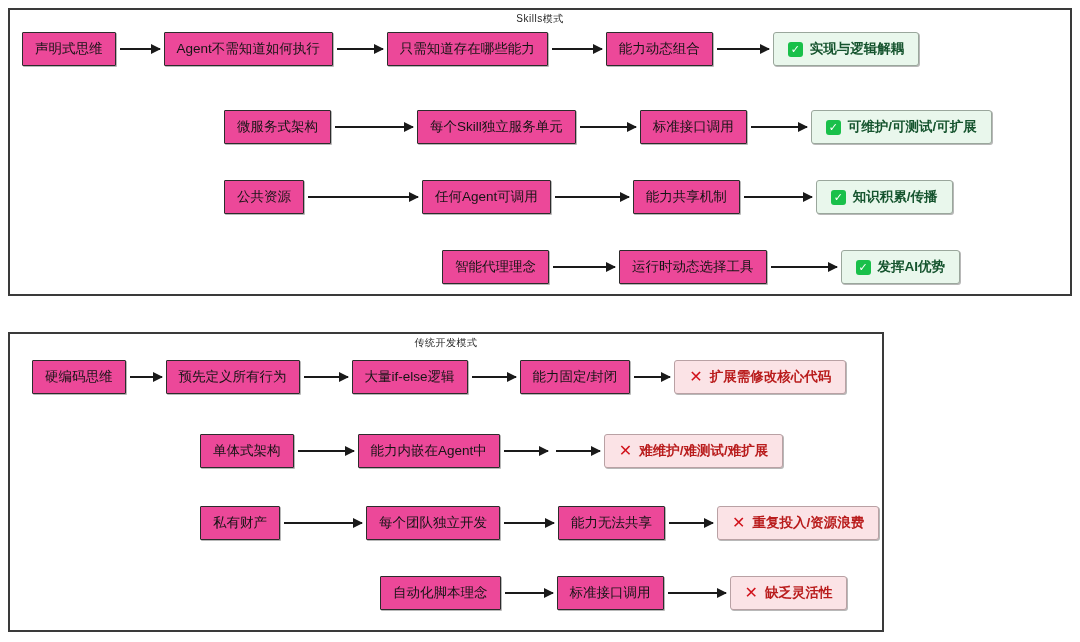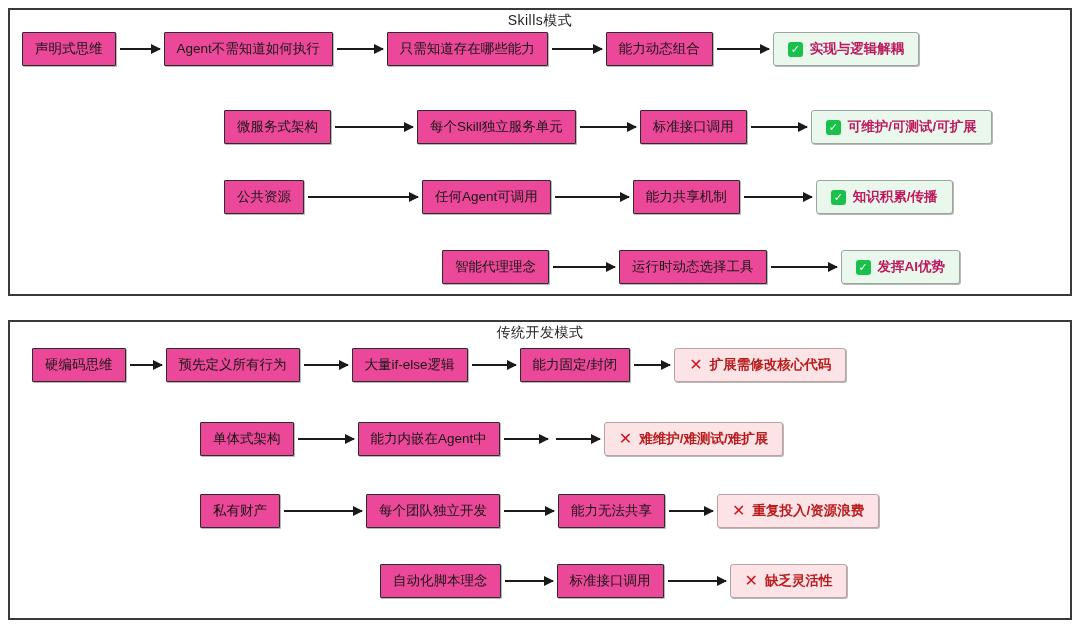--- a/index.html
+++ b/index.html
@@ -12,27 +12,27 @@
   .canvas{position:relative;width:1080px;height:642px;}
 
   
   .panel{
     position:absolute;
     border:2px solid #3a3a3a;
     background:#ffffff;
     box-sizing:border-box;
   }
   #panel-skills{left:8px;top:8px;width:1064px;height:288px;}
-  #panel-legacy{left:8px;top:320px;width:1064px;height:300px;}
+  #panel-legacy{left:8px;top:332px;width:876px;height:300px;}
 
   .panel-title{
     position:absolute;
     top:-2px;left:0;width:100%;
     text-align:center;
-    font-size:14px;
+    font-size:10px;
     color:#1f1f1f;
     letter-spacing:.5px;
     padding-top:4px;
     box-sizing:border-box;
     font-weight:400;
   }
 
   
   .row{position:absolute;display:flex;align-items:center;}
 
@@ -81,21 +81,21 @@
     color:#ffffff;
     border-radius:3px;
     font-size:11px;
     font-weight:700;
   }
   .badge.cross{
     color:#d1121b;
     font-size:16px;
     font-weight:700;
   }
-  .result.good .label{color:#be185d;}
+  .result.good .label{color:#14532d;}
   .result.bad .label{color:#b91c1c;}
 
   
   .arrow{
     position:relative;
     height:12px;
     display:flex;
     align-items:center;
     flex:0 0 auto;
   }

